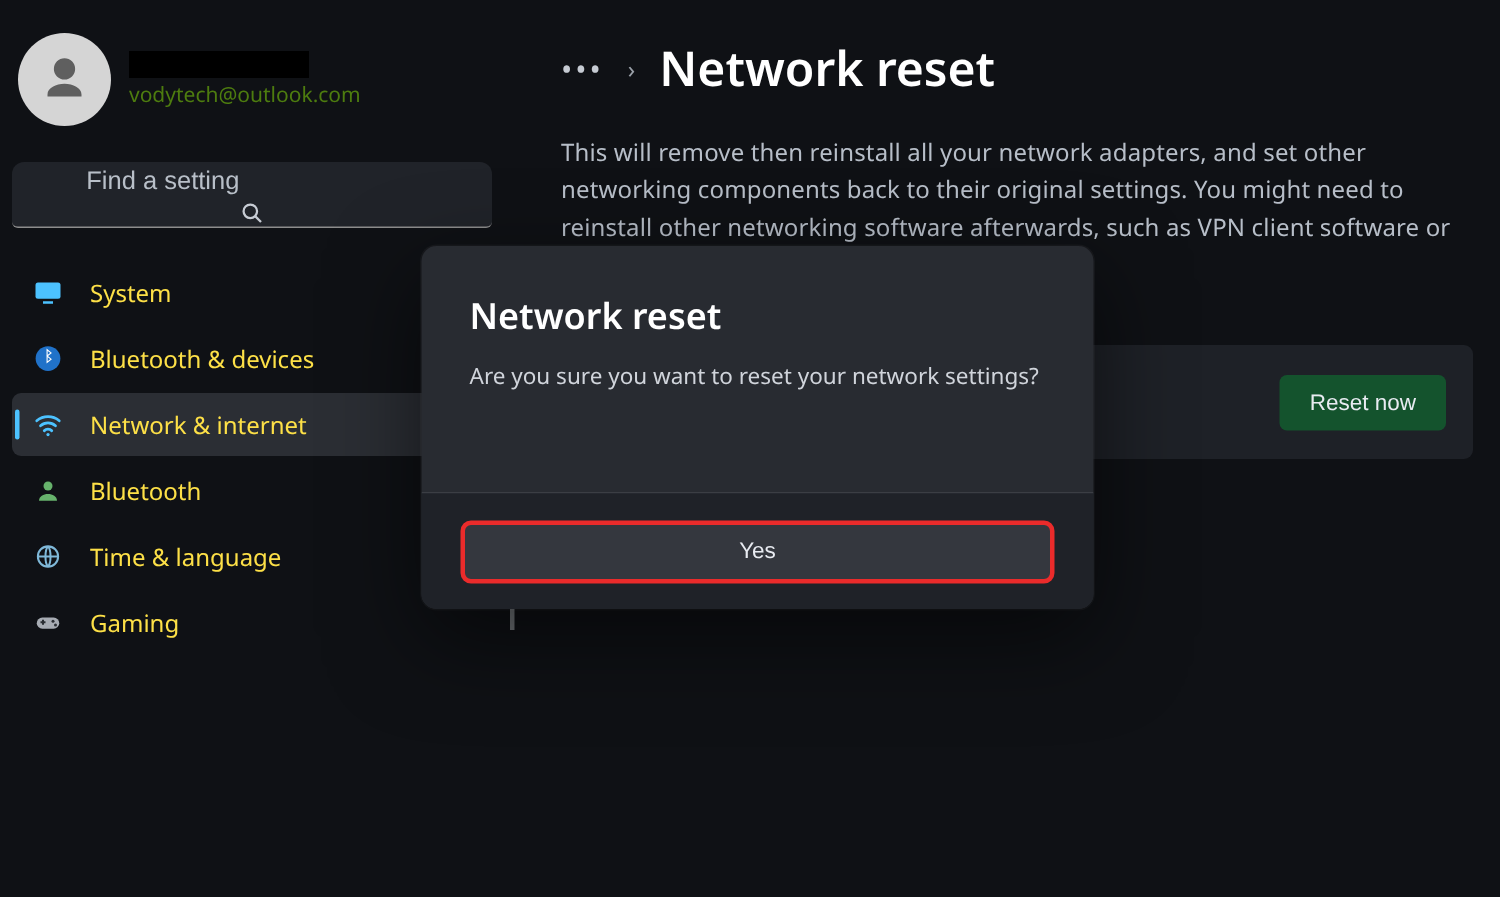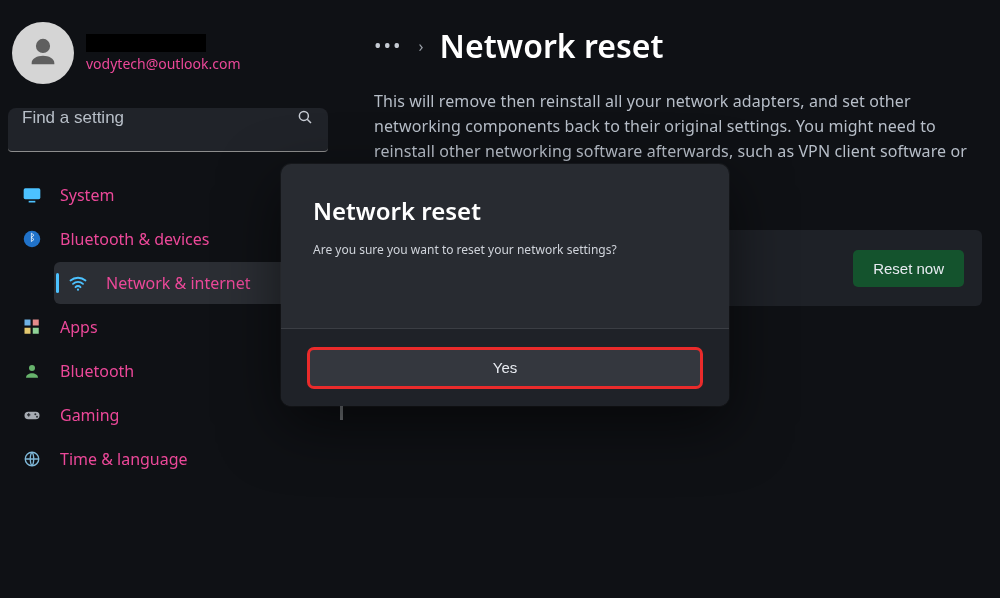--- a/index.html
+++ b/index.html
@@ -37,32 +37,33 @@
     .profile-text {
       display: flex;
       flex-direction: column;
       gap: 2px;
     }
     .profile-name-mask {
       width: 120px; height: 18px;
       background: #000;
     }
     .profile-email {
-      color: #ec4899;
+      color: #4d7c0f;
       font-size: 14px;
     }
     .search {
       margin: 12px 0 22px 0;
       height: 44px;
       background: #202329;
       border-bottom: 1px solid #8d8d8d;
       border-radius: 8px 8px 4px 4px;
       display: flex;
-      align-items: flex-start;
+      align-items: center;
       padding: 0 14px;
+      flex-direction: column;
     }
     .search input {
       flex: 1;
       background: transparent;
       border: none;
       outline: none;
       color: #b8bfc8;
       font-size: 17px;
     }
     .search input::placeholder { color: #b8bfc8; }
@@ -70,26 +71,25 @@
     .nav { display: flex; flex-direction: column; gap: 2px; }
     .nav-item {
       display: flex;
       align-items: center;
       gap: 18px;
       height: 42px;
       border-radius: 6px;
       padding: 0 12px 0 14px;
       cursor: pointer;
       font-size: 16px;
-      color: #ec4899;
+      color: #fde047;
       position: relative;
     }
     .nav-item.selected {
       background: #2b2e34;
-      margin-left: 46px;
     }
     .nav-item.selected::before {
       content: "";
       position: absolute;
       left: 2px;
       top: 50%;
       transform: translateY(-50%);
       width: 3px;
       height: 20px;
       background: #4cc2ff;
@@ -156,21 +156,21 @@
       padding: 30px 32px 16px 32px;
       flex: 1;
     }
     .dialog-title {
       font-size: 24px;
       font-weight: 600;
       color: #ffffff;
       margin-bottom: 14px;
     }
     .dialog-text {
-      font-size: 12px;
+      font-size: 15px;
       color: #d0d4db;
     }
     .dialog-actions {
       background: #1f2228;
       border-top: 1px solid #3b3e44;
       height: 78px;
       display: flex;
       align-items: center;
       justify-content: center;
       gap: 14px;
@@ -251,65 +251,54 @@
             <path d="M3 9a14 14 0 0 1 18 0"></path>
             <path d="M6 13a9 9 0 0 1 12 0"></path>
             <path d="M9 17a4 4 0 0 1 6 0"></path>
             <circle cx="12" cy="20" r="1.3" fill="#4cc2ff" stroke="none"></circle>
           </svg>
       </span>
       <span class="nav-label">Network &amp; internet</span>
     </div>
 
 
-    <div class="nav-item">
-      <span class="nav-icon">
-        <svg viewBox="0 0 24 24" width="18" height="18">
-            <rect x="2" y="2" width="8" height="8" fill="#6fb1e3"></rect>
-            <rect x="13" y="2" width="8" height="8" fill="#e38b8b"></rect>
-            <rect x="2" y="13" width="8" height="8" fill="#e3c86f"></rect>
-            <rect x="13" y="13" width="8" height="8" fill="#8fd397"></rect>
-          </svg>
-      </span>
-      <span class="nav-label">Apps</span>
-    </div>
 
     <div class="nav-item">
       <span class="nav-icon">
         <svg viewBox="0 0 24 24" width="18" height="18" fill="#67b36c">
             <circle cx="12" cy="8" r="4"></circle>
             <path d="M4 21c0-4 4-6 8-6s8 2 8 6Z"></path>
           </svg>
       </span>
       <span class="nav-label">Bluetooth</span>
+    </div>
+
+    <div class="nav-item">
+      <span class="nav-icon">
+        <svg viewBox="0 0 24 24" width="18" height="18" fill="none" stroke="#7fb8d8" stroke-width="1.8">
+            <circle cx="12" cy="12" r="9"></circle>
+            <path d="M3 12h18M12 3c3 3 3 15 0 18M12 3c-3 3-3 15 0 18"></path>
+          </svg>
+      </span>
+      <span class="nav-label">Time &amp; language</span>
     </div>
 
     <div class="nav-item">
       <span class="nav-icon">
         <svg viewBox="0 0 24 24" width="20" height="20" fill="#a7acb3">
             <rect x="3" y="8" width="18" height="9" rx="4.5"></rect>
             <circle cx="16" cy="11" r="1.2" fill="#2a2e33"></circle>
             <circle cx="18" cy="14" r="1.2" fill="#2a2e33"></circle>
             <rect x="6" y="11" width="4" height="1.6" fill="#2a2e33"></rect>
             <rect x="7.2" y="9.8" width="1.6" height="4" fill="#2a2e33"></rect>
           </svg>
       </span>
       <span class="nav-label">Gaming</span>
     </div>
 
-    <div class="nav-item">
-      <span class="nav-icon">
-        <svg viewBox="0 0 24 24" width="18" height="18" fill="none" stroke="#7fb8d8" stroke-width="1.8">
-            <circle cx="12" cy="12" r="9"></circle>
-            <path d="M3 12h18M12 3c3 3 3 15 0 18M12 3c-3 3-3 15 0 18"></path>
-          </svg>
-      </span>
-      <span class="nav-label">Time &amp; language</span>
-    </div>
-
   </div>
 </div>
 
 <div class="main">
   <div class="breadcrumb">
     <span class="ellipsis">•••</span>
     <span class="chevron">›</span>
     <span class="page-title">Network reset</span>
   </div>
   <div class="description">This will remove then reinstall all your network adapters, and set other networking components back to their original settings. You might need to reinstall other networking software afterwards, such as VPN client software or virtual switches.</div>

